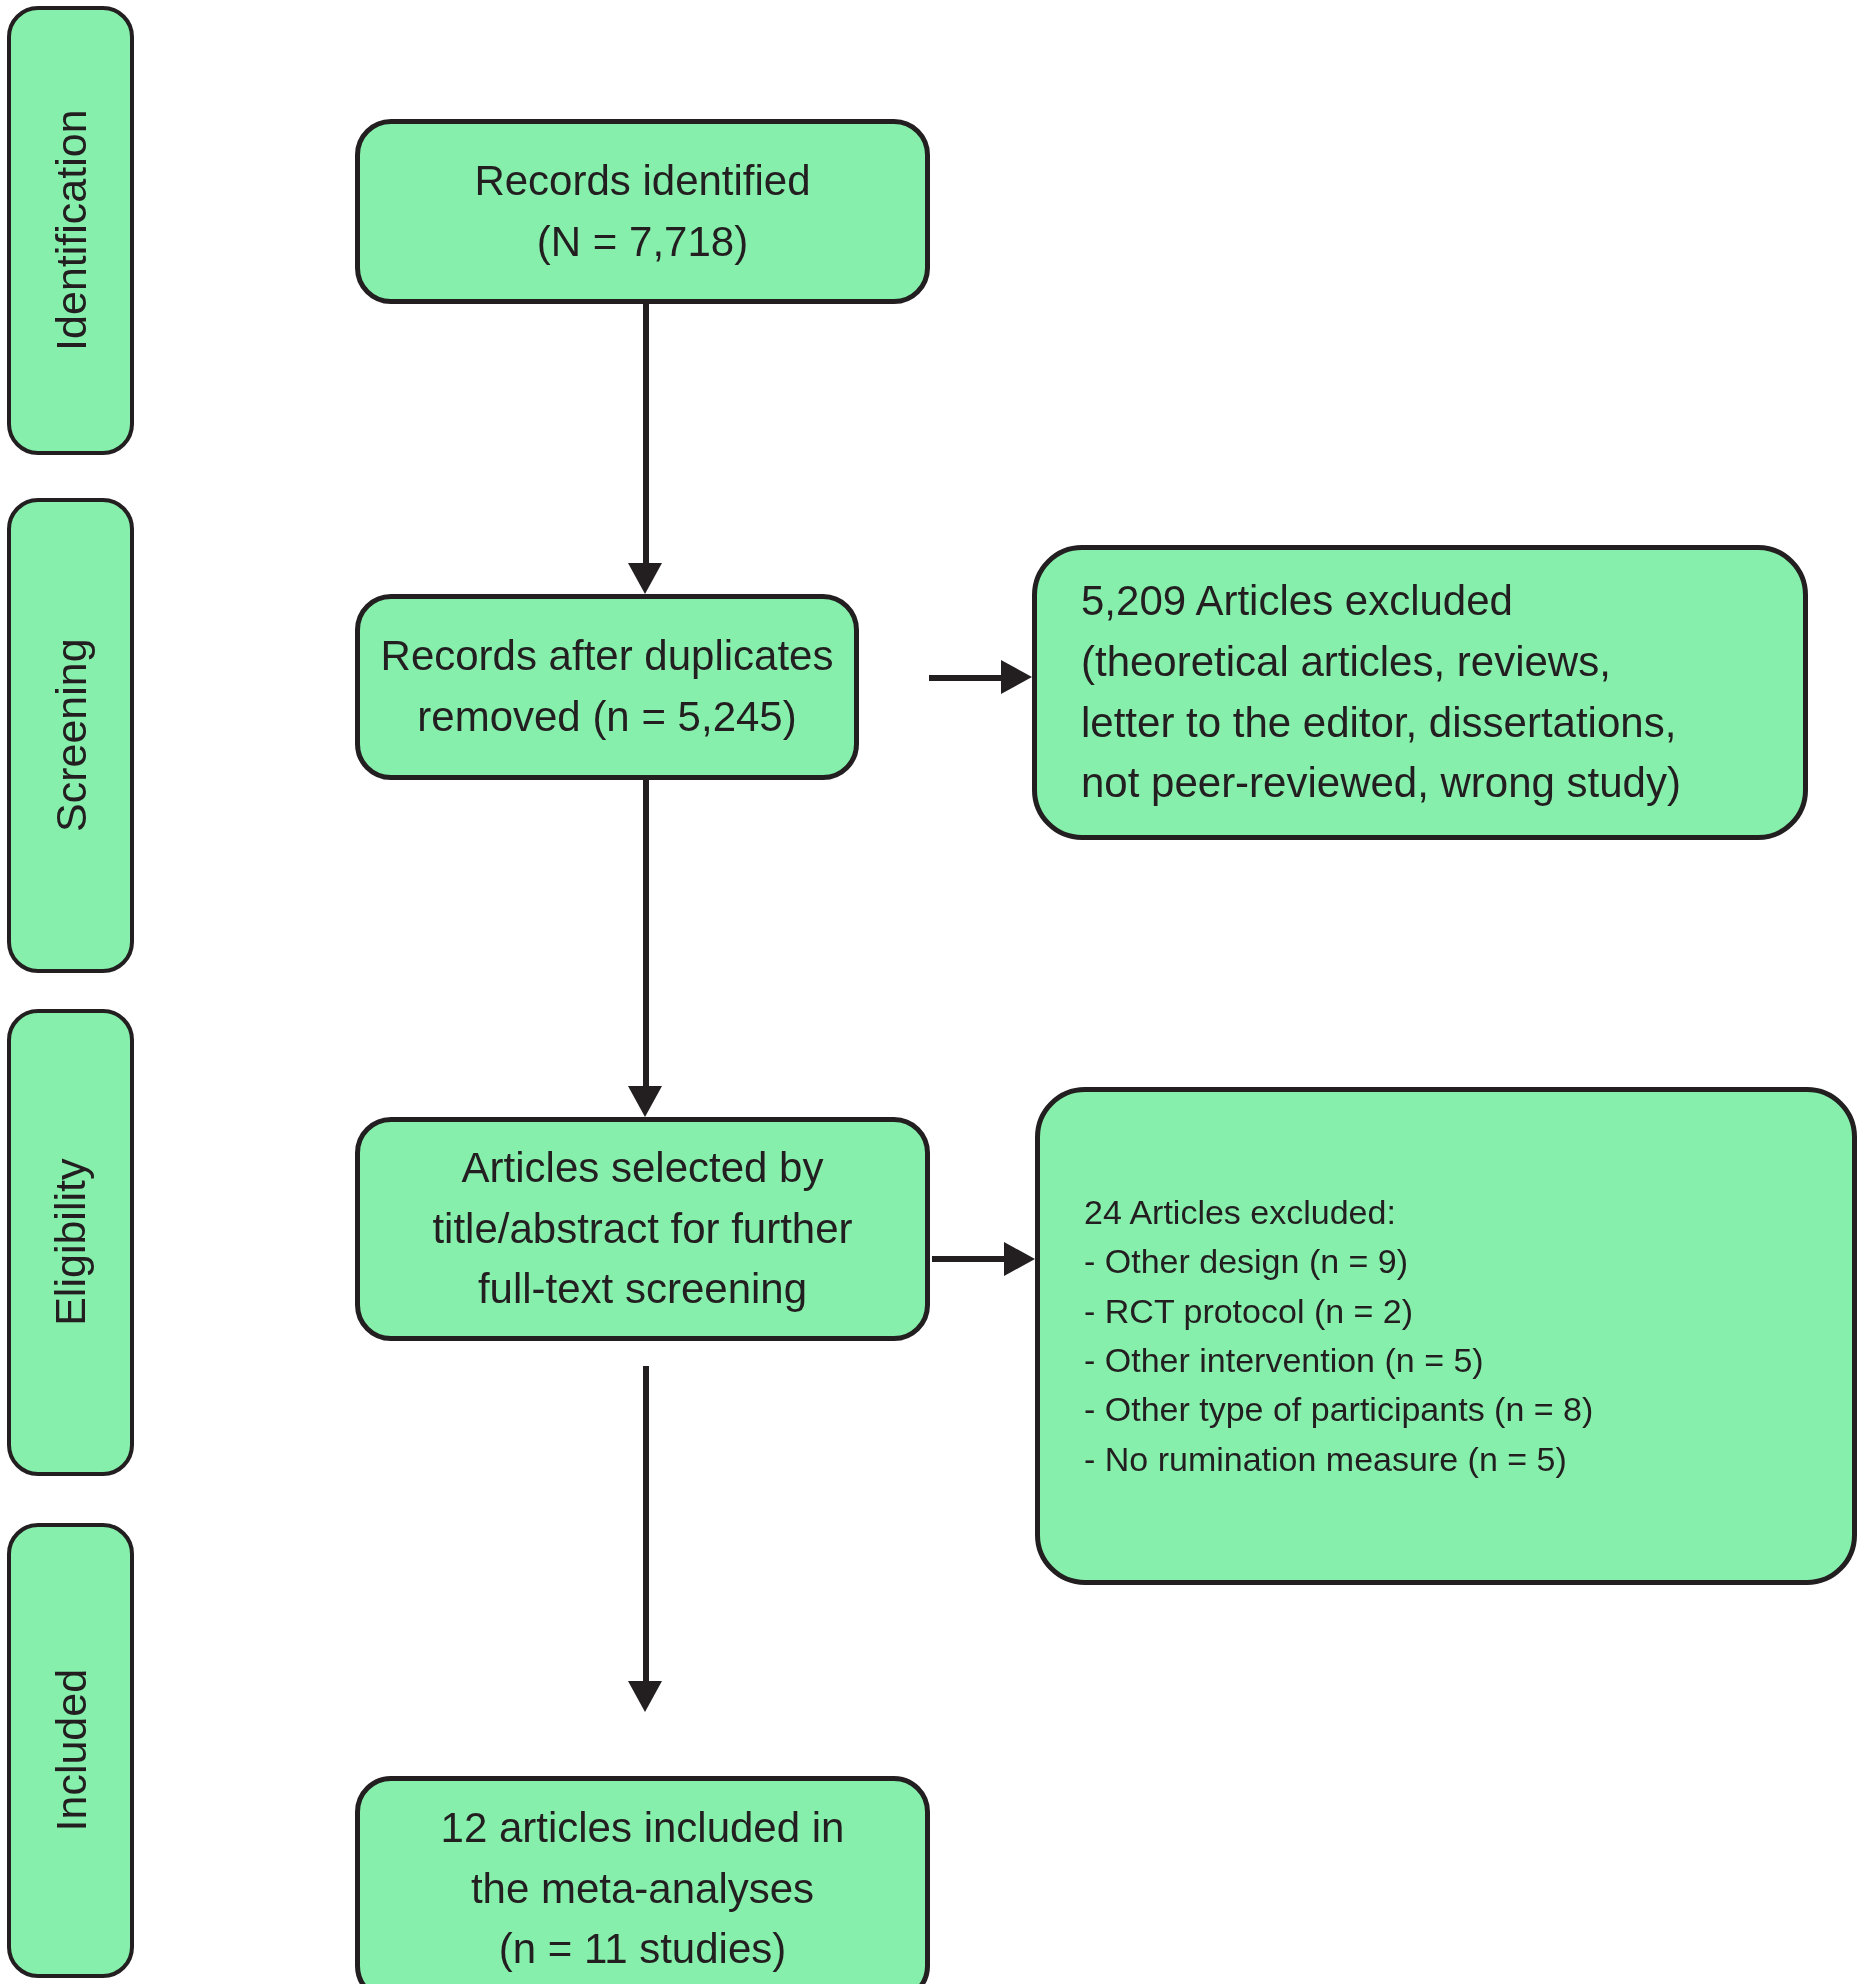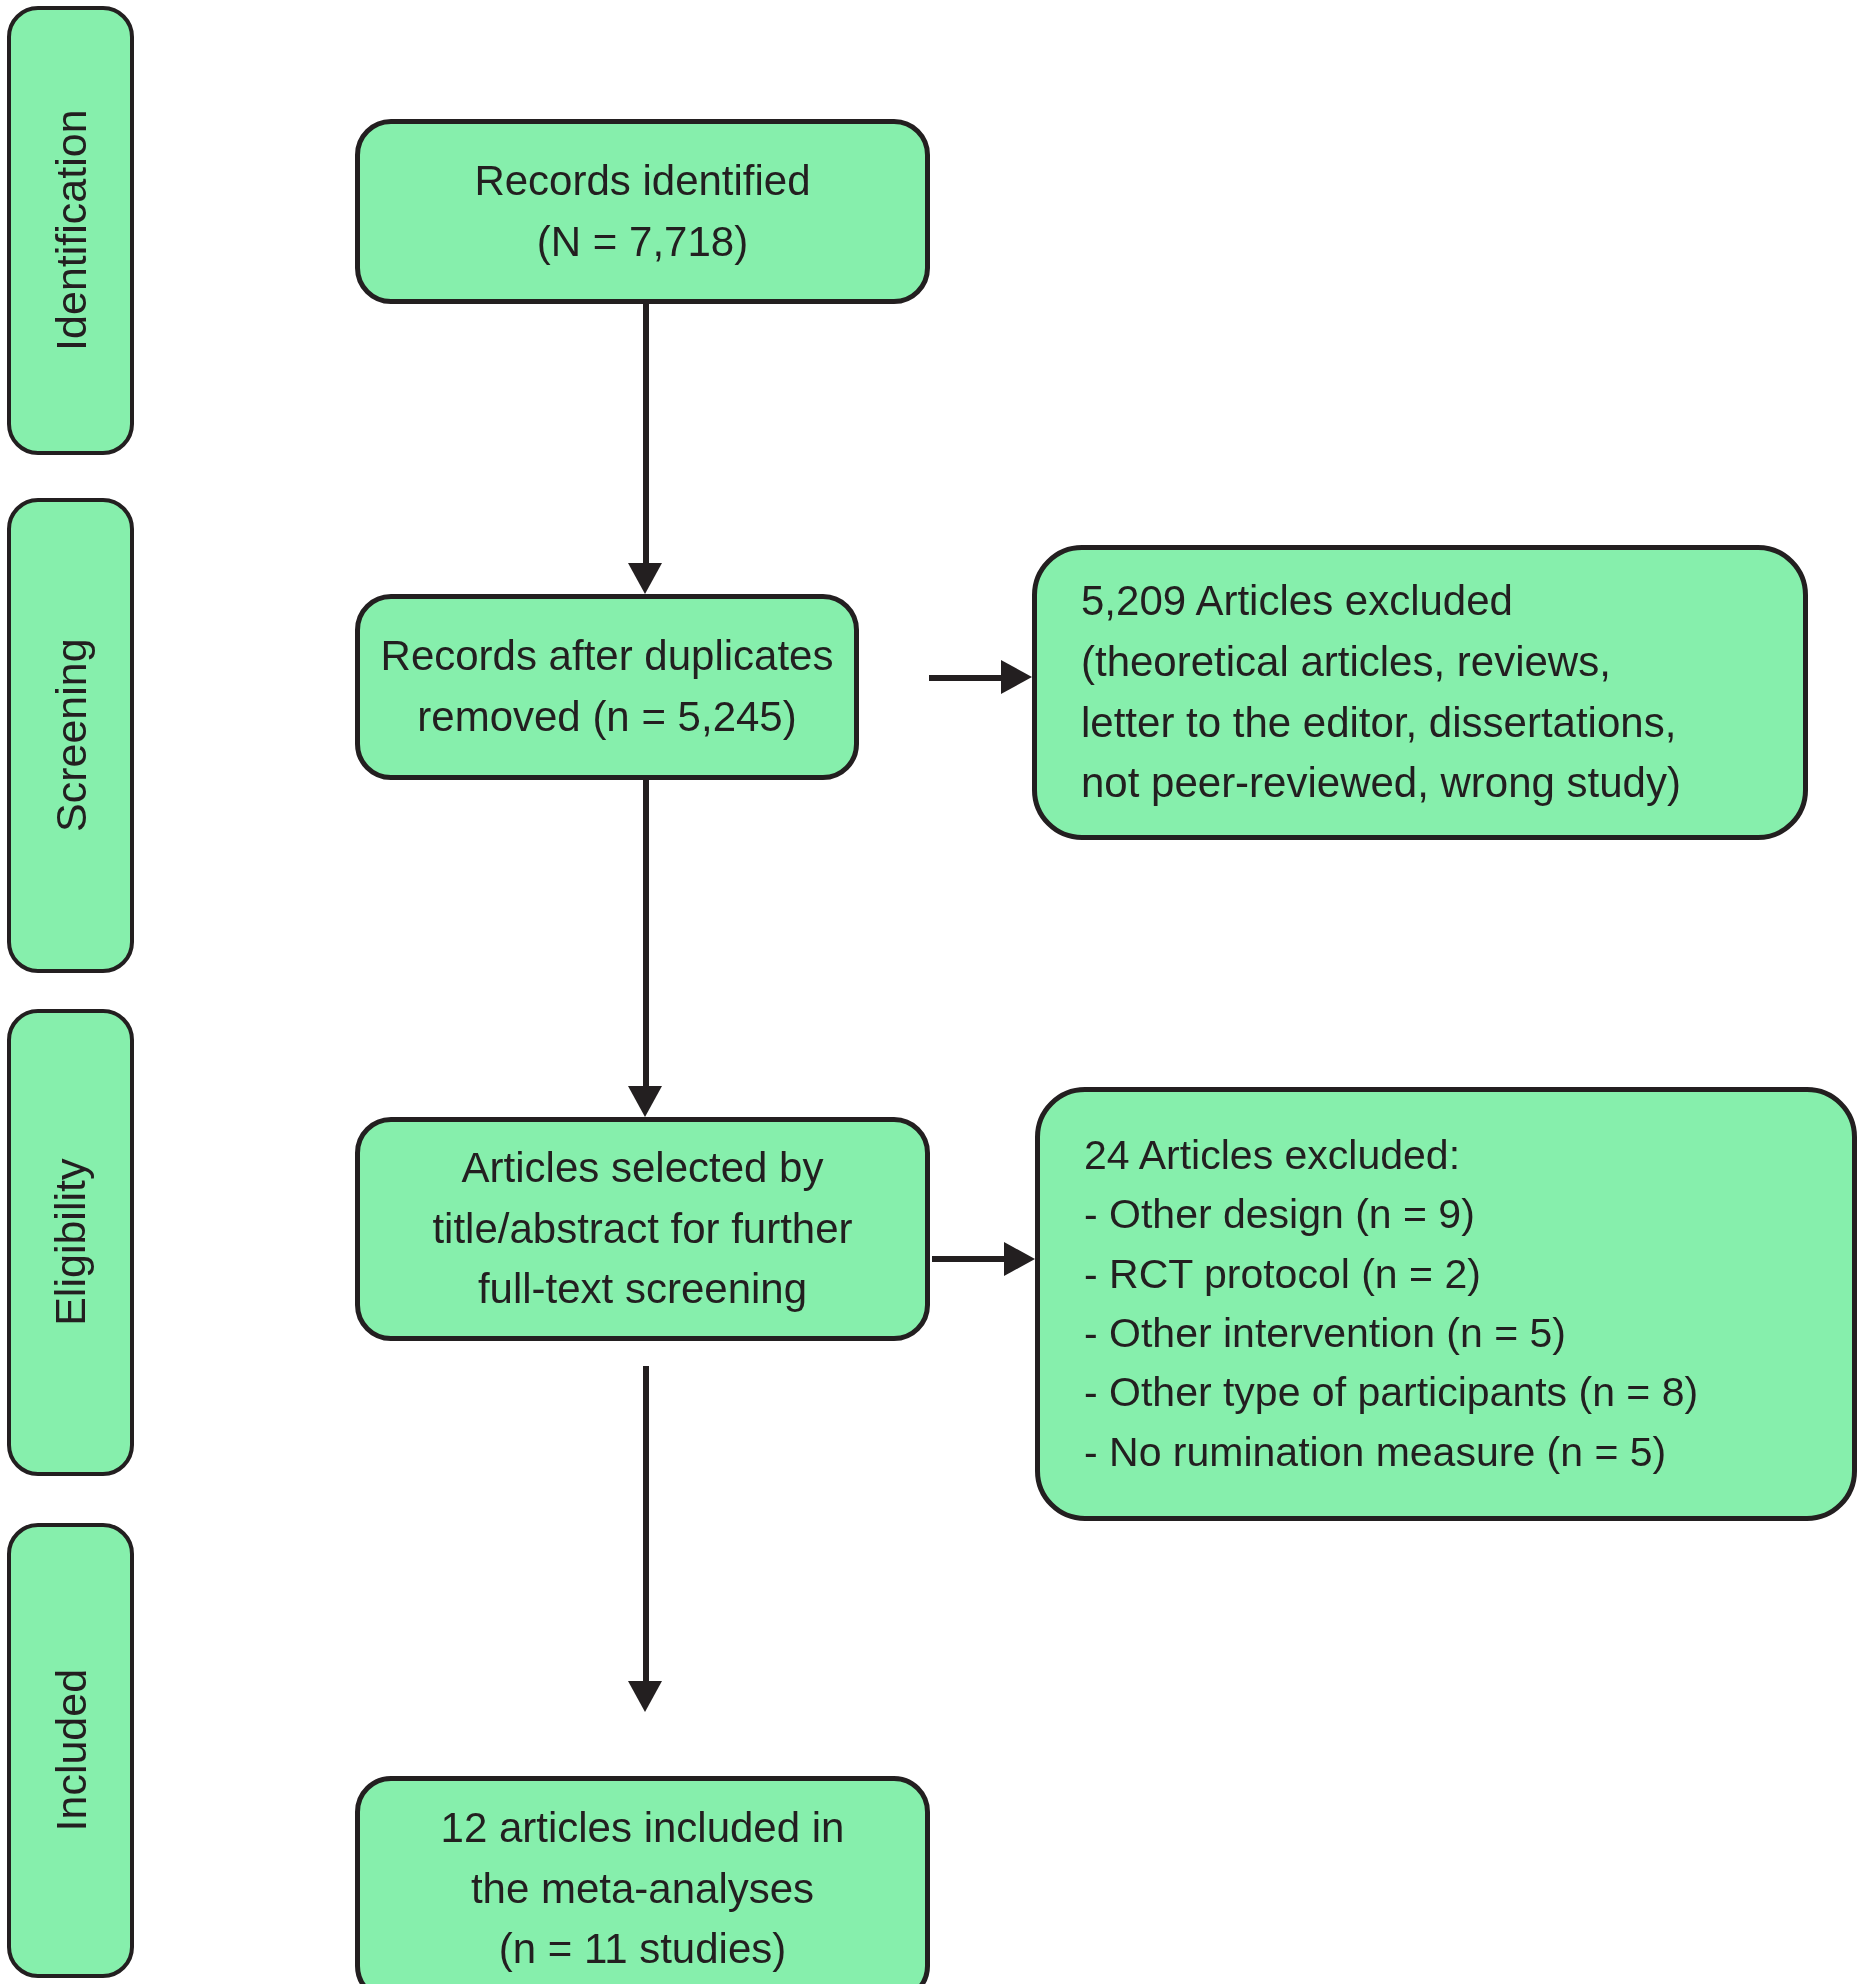--- a/index.html
+++ b/index.html
@@ -49,21 +49,21 @@
   .stage-screening      { left: 7.3px;  top: 498px;  width: 127px; height: 475px; }
   .stage-eligibility    { left: 7.3px;  top: 1009px; width: 127px; height: 467px; }
   .stage-included       { left: 7.3px;  top: 1523px; width: 127px; height: 455px; }
   
   .flow-1 { left: 355px; top: 119px;  width: 575px; height: 185px; }
   .flow-2 { left: 355px; top: 594px;  width: 504px; height: 186px; }
   .flow-3 { left: 355px; top: 1117px; width: 575px; height: 224px; }
   .flow-4 { left: 355px; top: 1776px; width: 575px; height: 226px; }
   
   .excl-1 { left: 1032px; top: 545px;  width: 776px; height: 295px; }
-  .excl-2 { left: 1035px; top: 1087px; width: 822px; height: 434px; font-size: 41px; }
+  .excl-2 { left: 1035px; top: 1087px; width: 822px; height: 498px; font-size: 34px; }
   
   .vline { position: absolute; width: 5.5px; background: #231f20; }
   .hline { position: absolute; height: 5.5px; background: #231f20; }
   .head-down {
     position: absolute; width: 0; height: 0;
     border-left: 17.3px solid transparent;
     border-right: 17.3px solid transparent;
     border-top: 31px solid #231f20;
   }
   .head-right {

